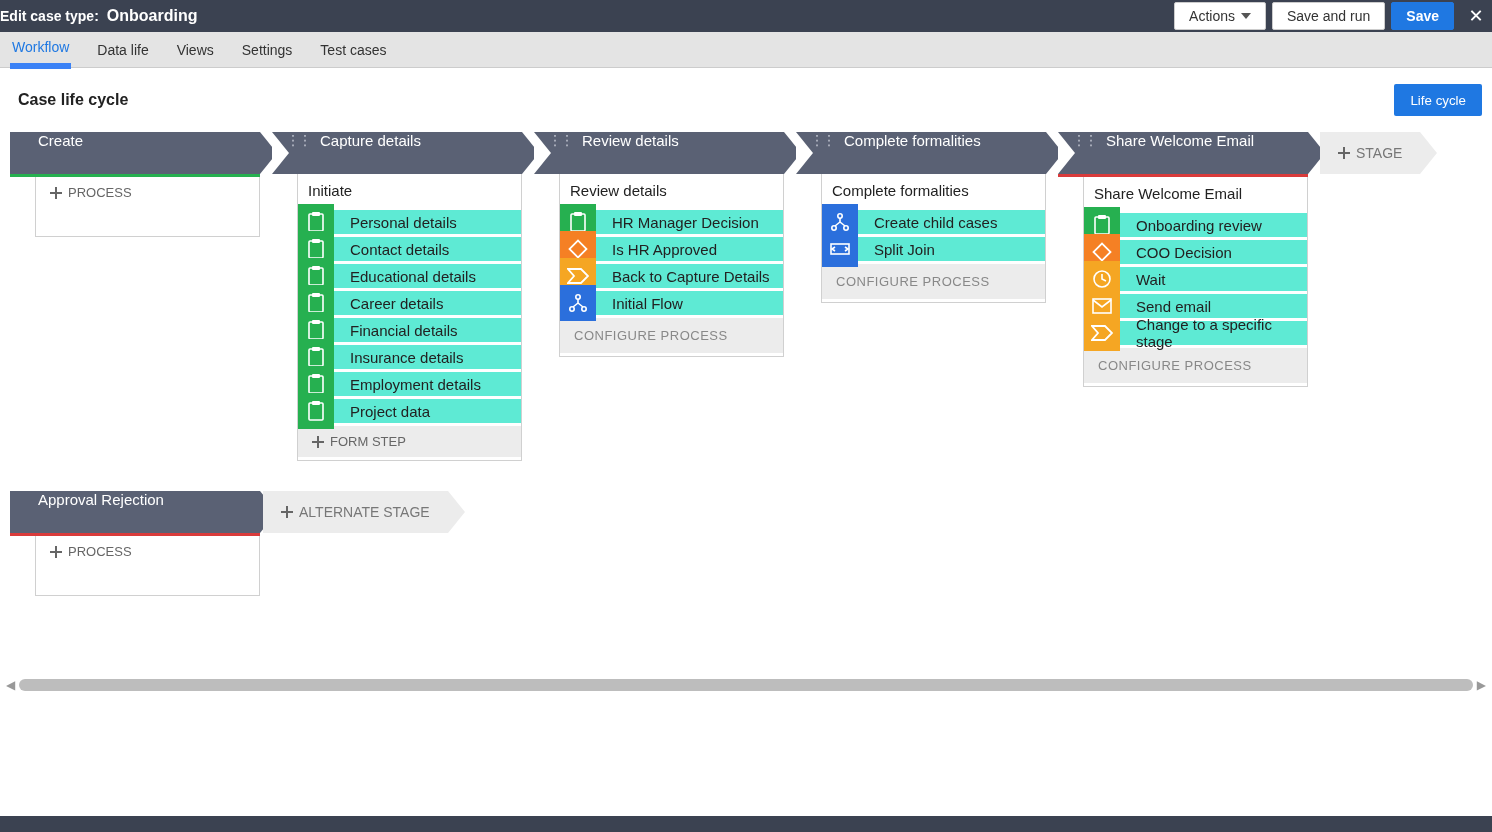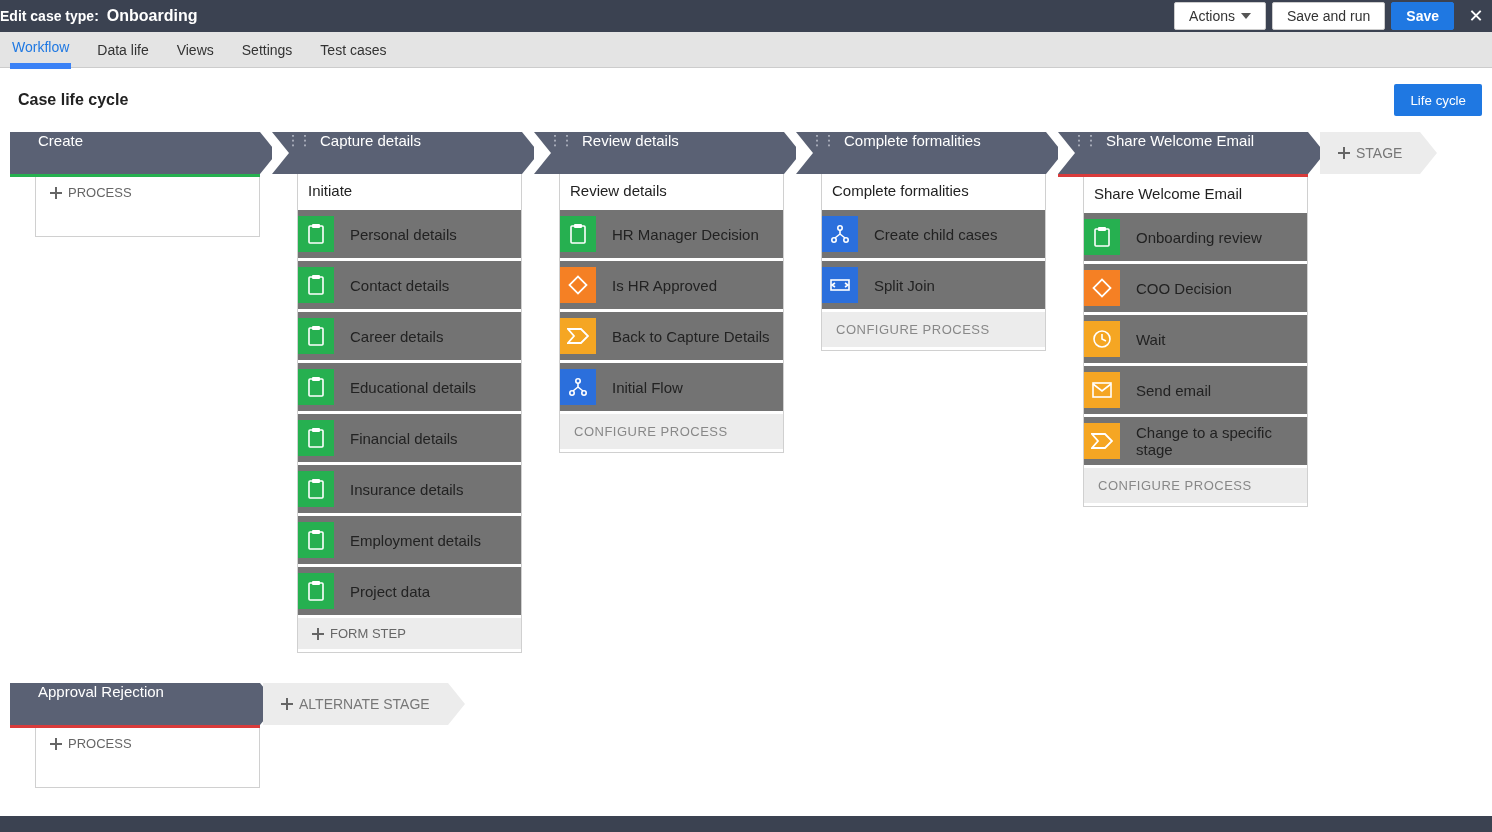--- a/index.html
+++ b/index.html
@@ -114,23 +114,23 @@
     border:1px solid #d0d0d0;
     border-top:none;
     background:#fff;
     margin-left:25px;
   }
   .stage-body.empty-body { min-height:60px; }
   .process-title { padding:8px 10px; font-size:15px; }
   .step {
     display:flex;
     align-items:center;
-    background:#737373;
+    background:#5eead4;
     margin:3px 0;
-    height:48px;
+    height:24px;
     cursor:pointer;
   }
   .step-icon {
     width:36px; height:36px;
     display:flex; align-items:center; justify-content:center;
     color:#fff;
     flex-shrink:0;
   }
   .step-label { padding-left:16px; font-size:15px; }
   .ic-green { background:#26b050; }
@@ -287,30 +287,30 @@
           </div>
           <div class="step-label">Contact details</div>
         </div>
         <div class="step">
           <div class="step-icon ic-green">
             <svg width="18" height="20" viewBox="0 0 18 20">
               <rect x="2" y="2" width="14" height="17" rx="1" fill="none" stroke="#fff" stroke-width="1.6"></rect>
               <rect x="5" y="0" width="8" height="4" rx="1" fill="#fff"></rect>
             </svg>
           </div>
+          <div class="step-label">Educational details</div>
+        </div>
+        <div class="step">
+          <div class="step-icon ic-green">
+            <svg width="18" height="20" viewBox="0 0 18 20">
+              <rect x="2" y="2" width="14" height="17" rx="1" fill="none" stroke="#fff" stroke-width="1.6"></rect>
+              <rect x="5" y="0" width="8" height="4" rx="1" fill="#fff"></rect>
+            </svg>
+          </div>
           <div class="step-label">Career details</div>
-        </div>
-        <div class="step">
-          <div class="step-icon ic-green">
-            <svg width="18" height="20" viewBox="0 0 18 20">
-              <rect x="2" y="2" width="14" height="17" rx="1" fill="none" stroke="#fff" stroke-width="1.6"></rect>
-              <rect x="5" y="0" width="8" height="4" rx="1" fill="#fff"></rect>
-            </svg>
-          </div>
-          <div class="step-label">Educational details</div>
         </div>
         <div class="step">
           <div class="step-icon ic-green">
             <svg width="18" height="20" viewBox="0 0 18 20">
               <rect x="2" y="2" width="14" height="17" rx="1" fill="none" stroke="#fff" stroke-width="1.6"></rect>
               <rect x="5" y="0" width="8" height="4" rx="1" fill="#fff"></rect>
             </svg>
           </div>
           <div class="step-label">Financial details</div>
         </div>

